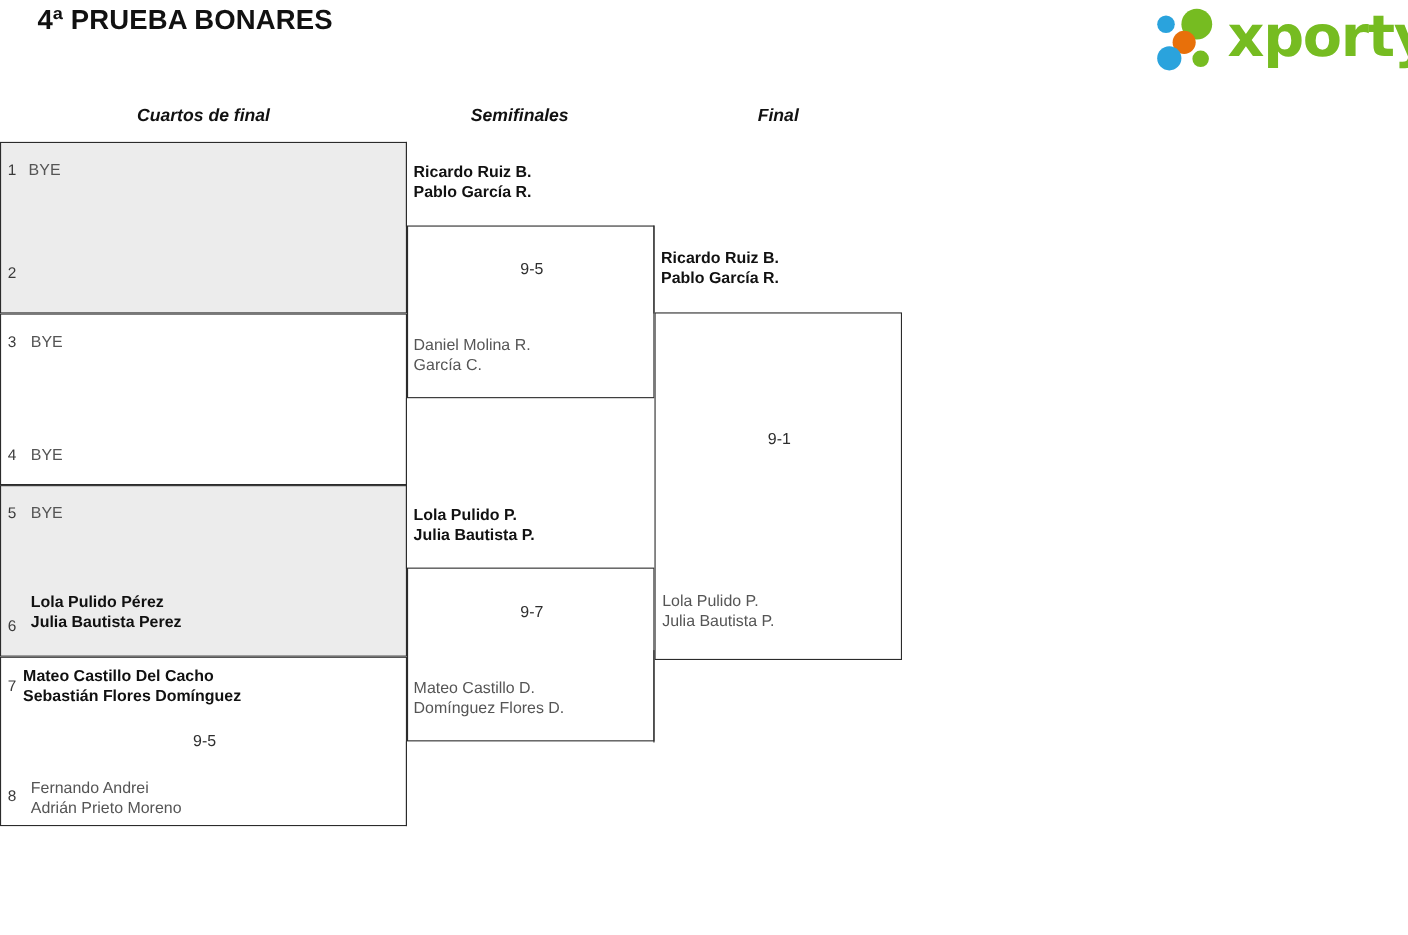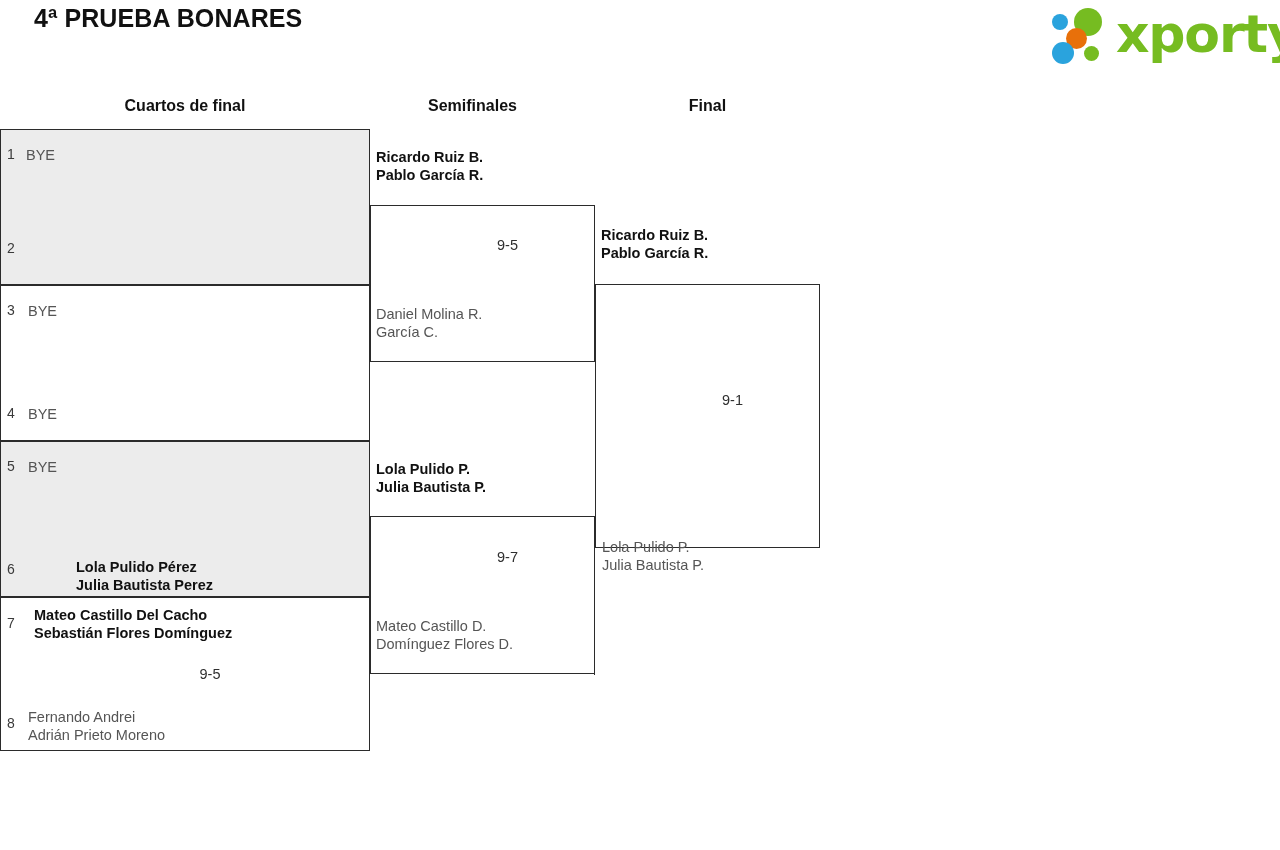--- a/index.html
+++ b/index.html
@@ -30,41 +30,41 @@
   .dot { position: absolute; border-radius: 50%; }
   .logo-word {
     position: absolute; left: 74px; top: -3px;
     font-size: 52px; font-weight: 700; letter-spacing: -1.2px;
     color: #76bc21; line-height: 66px; font-family: "DejaVu Sans", sans-serif;
   }
 
   
   .round-head {
     position: absolute; font-size: 16px; font-weight: 700;
-    color: #111111; text-align: center; white-space: nowrap;
+    color: #111111; text-align: center; white-space: nowrap; font-style: italic;
   }
 
   
   .match-box { position: absolute; border: 1px solid #2b2b2b; }
   .match-box.shaded { background: #ececec; }
   .match-box.plain { background: #ffffff; }
 
   .seed {
     position: absolute; font-size: 14px; color: #3a3a3a;
     width: 22px; text-align: left;
   }
   .player-block { position: absolute; }
   .player-line { font-size: 14.5px; line-height: 18px; white-space: nowrap; }
   .winner .player-line { color: #111111; font-weight: 700; }
   .loser .player-line  { color: #555555; font-weight: 400; }
   .bye-line { font-size: 14.5px; line-height: 18px; color: #555555; white-space: nowrap; }
 
   .score {
     position: absolute; font-size: 14.5px; color: #2f2f2f;
-    text-align: center; white-space: nowrap; margin-left: 24px;
+    text-align: center; white-space: nowrap;
   }
 
   
   .conn { position: absolute; background: #2b2b2b; }
 </style>
 </head>
 <body>
 
 <div id="page">
 
@@ -108,29 +108,29 @@
     </div>
   </div>
 
   <div class="match-box shaded" style="left:0px; top:441px; width:370px; height:156px;">
     <div class="seed" style="left:6px; top:16px;">5</div>
     <div class="player-block loser" style="left:27px; top:16px;">
       <div class="bye-line">BYE</div>
     </div>
     <div class="score" style="left:0px; top:68px; width:370px;"></div>
     <div class="seed" style="left:6px; top:119px;">6</div>
-    <div class="player-block winner" style="left:27px; top:116px;margin-left:48px;">
+    <div class="player-block winner" style="left:27px; top:97px;">
       <div class="player-line">Lola Pulido Pérez</div>
       <div class="player-line">Julia Bautista Perez</div>
     </div>
   </div>
 
   <div class="match-box plain" style="left:0px; top:597px; width:370px; height:154px;">
     <div class="seed" style="left:6px; top:17px;">7</div>
-    <div class="player-block winner" style="left:33px; top:8px;">
+    <div class="player-block winner" style="left:20px; top:8px;">
       <div class="player-line">Mateo Castillo Del Cacho</div>
       <div class="player-line">Sebastián Flores Domínguez</div>
     </div>
     <div class="score" style="left:0px; top:68px; width:370px;">9-5</div>
     <div class="seed" style="left:6px; top:117px;">8</div>
     <div class="player-block loser" style="left:27px; top:110px;">
       <div class="player-line">Fernando Andrei</div>
       <div class="player-line">Adrián Prieto Moreno</div>
     </div>
   </div>
@@ -164,21 +164,21 @@
   <div class="conn" style="left:369px; top:129px; width:1px; height:77px;"></div>
   <div class="conn" style="left:369px; top:362px; width:1px; height:79px;"></div>
   <div class="conn" style="left:369px; top:441px; width:1px; height:76px;"></div>
   <div class="conn" style="left:369px; top:674px; width:1px; height:77px;"></div>
 
   <div class="player-block winner" style="left:601px; top:226px;">
     <div class="player-line">Ricardo Ruiz B.</div>
     <div class="player-line">Pablo García R.</div>
   </div>
 
-  <div class="match-box plain" style="left:595px; top:284px; width:225px; height:264px;">
+  <div class="match-box plain" style="left:595px; top:284px; width:225px; height:316px;">
     <div class="score" style="left:0px; top:107px; width:225px;">9-1</div>
     <div class="player-block loser" style="left:6px; top:253px;">
       <div class="player-line">Lola Pulido P.</div>
       <div class="player-line">Julia Bautista P.</div>
     </div>
   </div>
 
   <div class="conn" style="left:594px; top:205px; width:1px; height:80px;"></div>
   <div class="conn" style="left:594px; top:591px; width:1px; height:84px;"></div>
 

